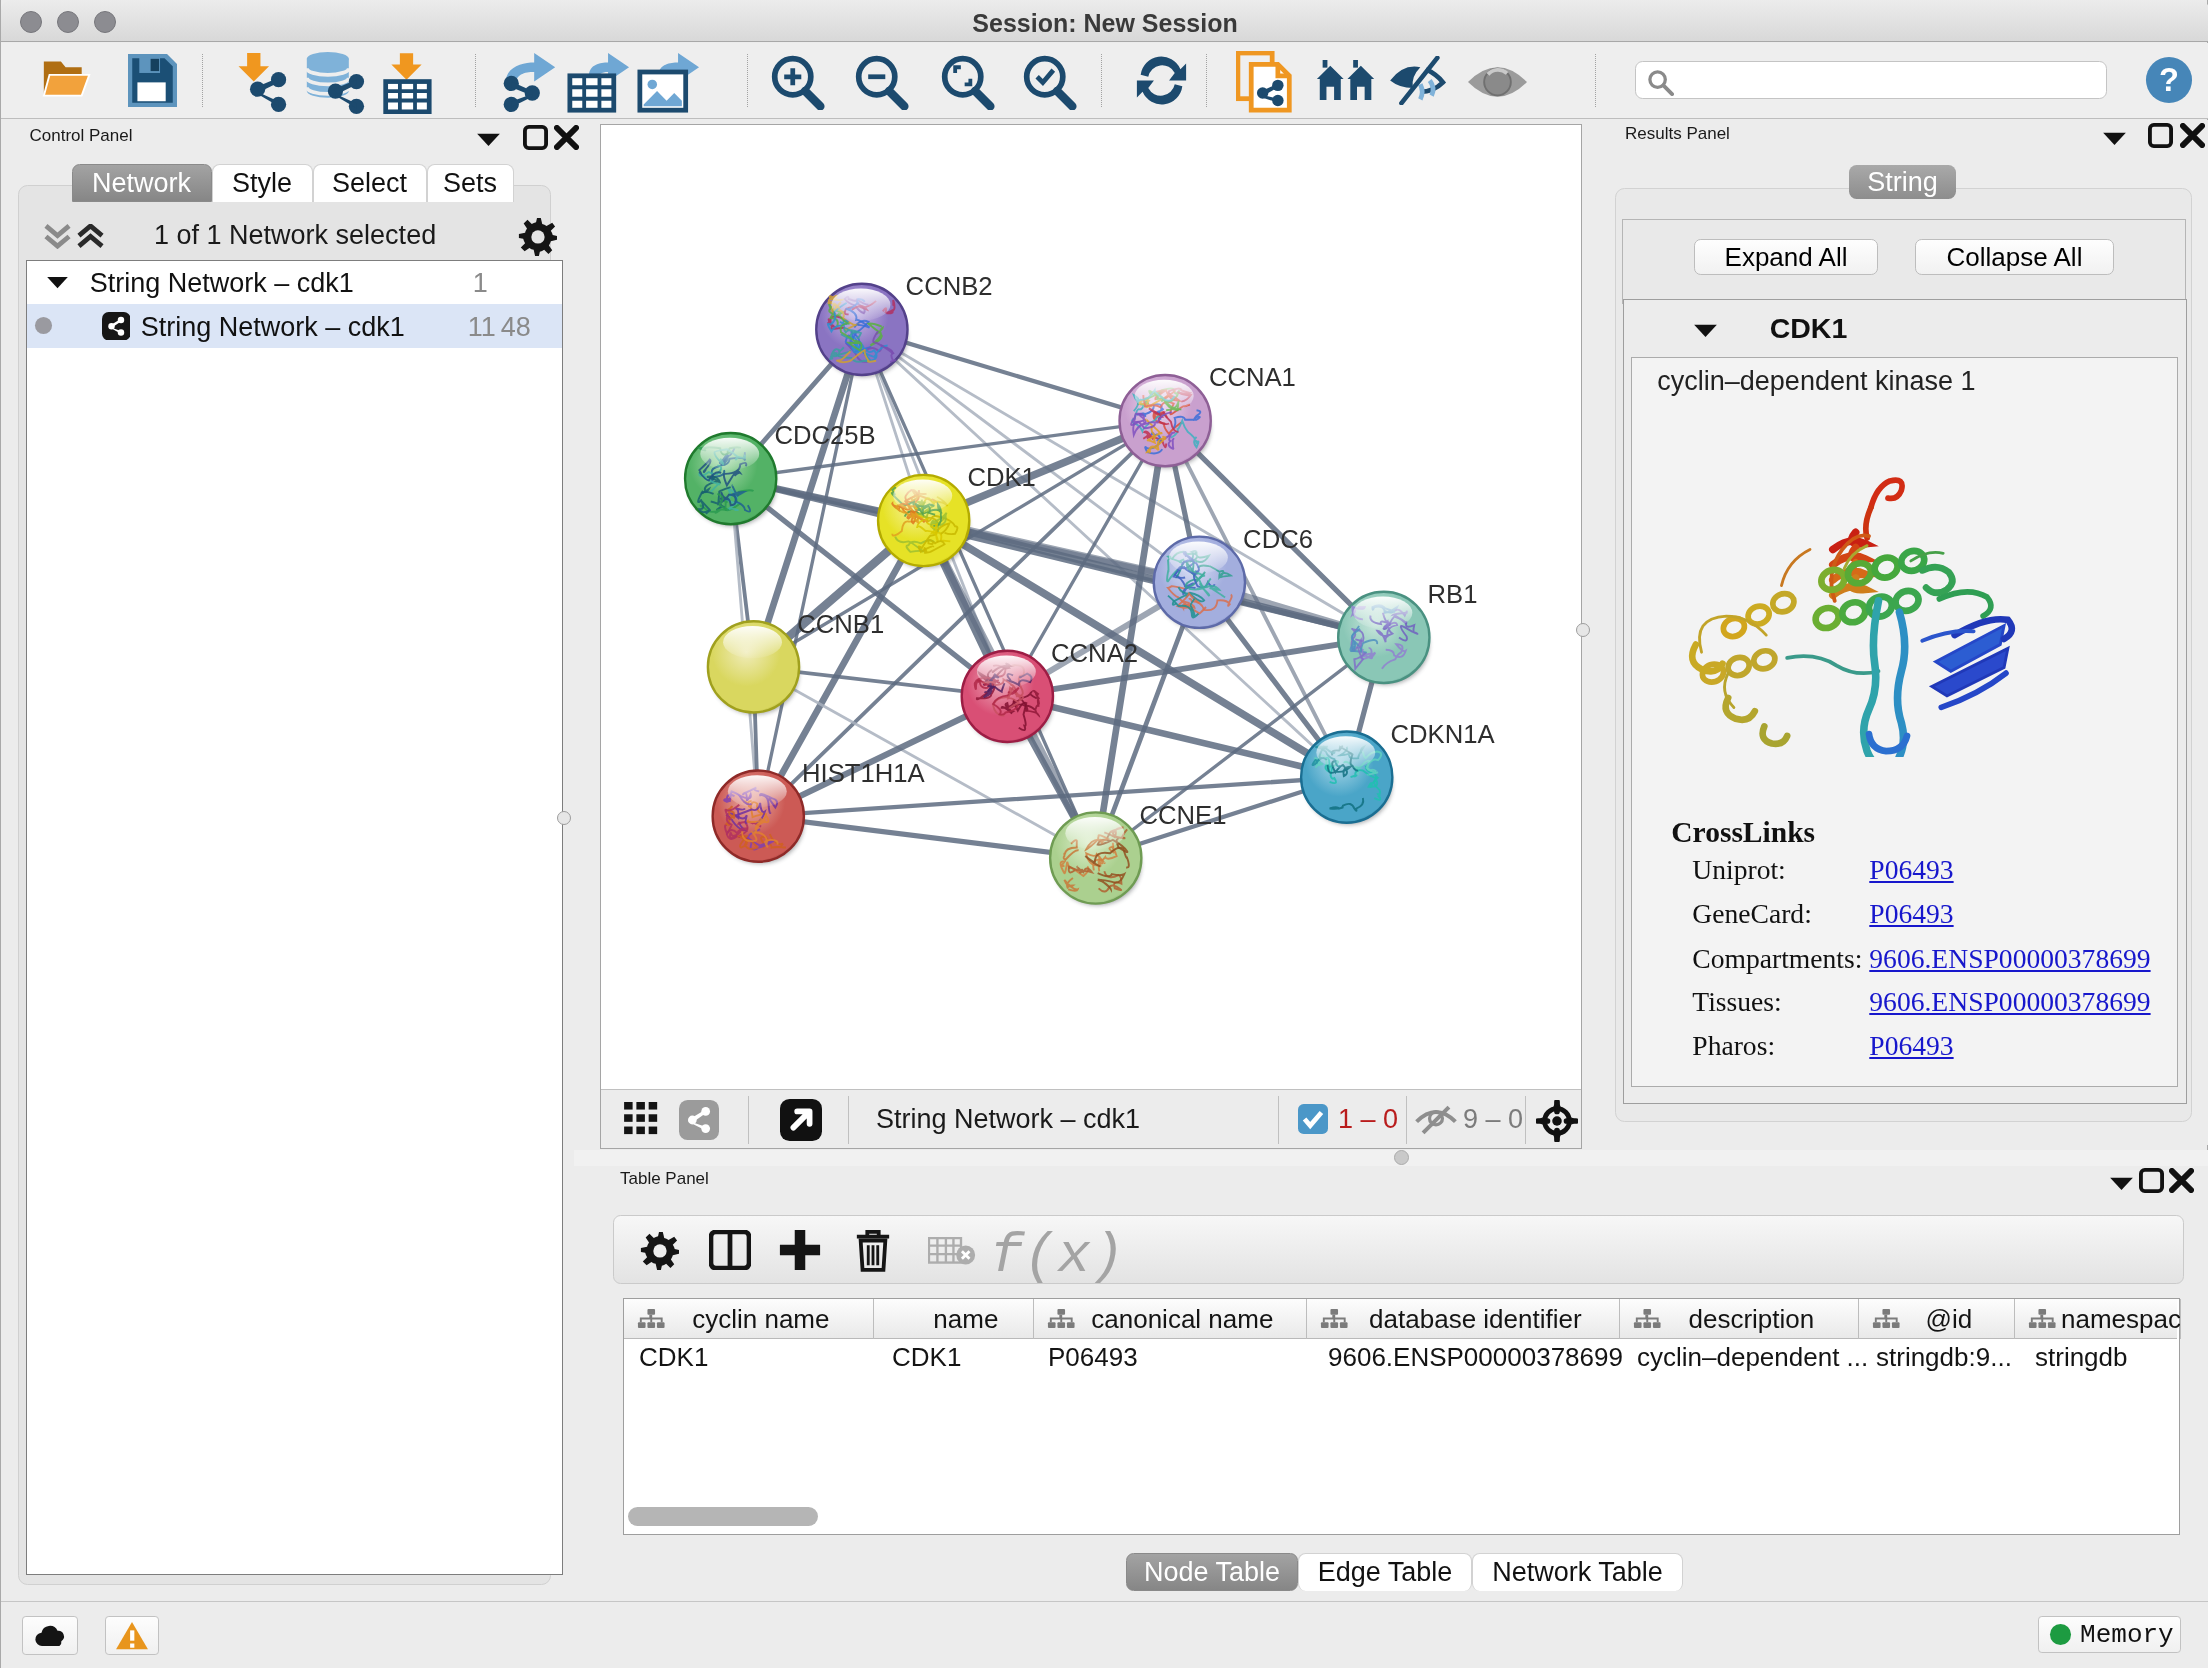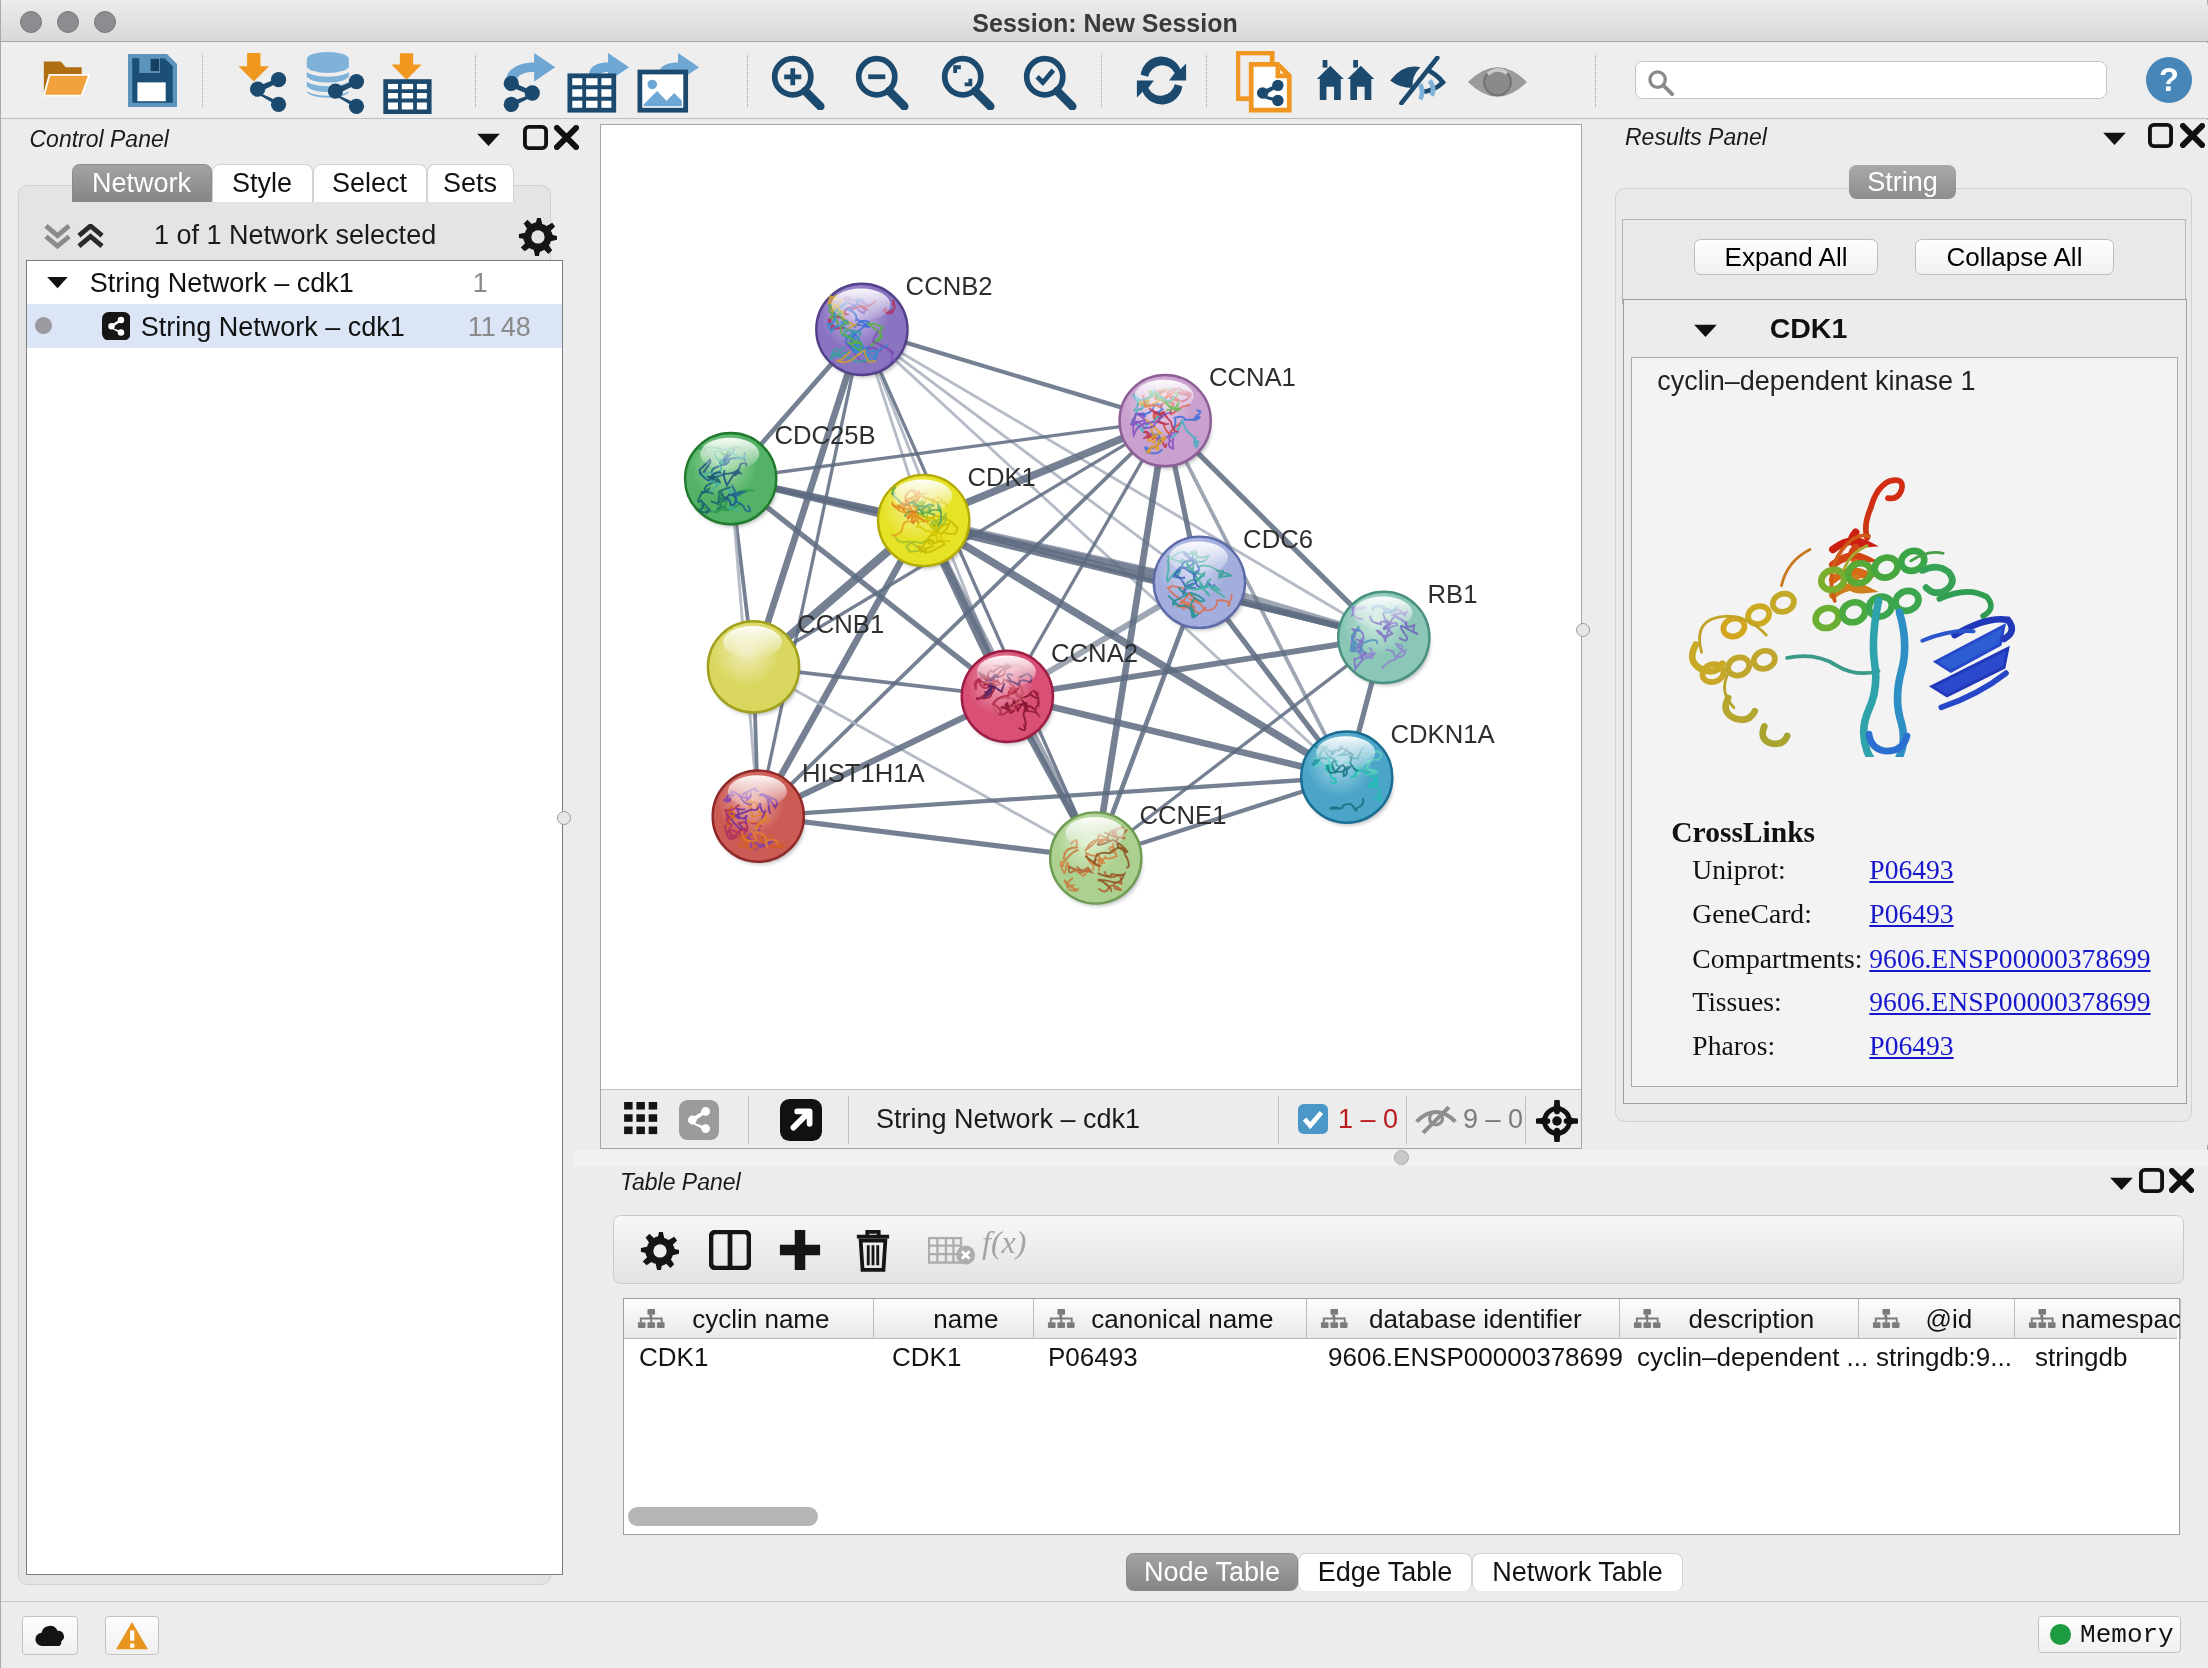--- a/index.html
+++ b/index.html
@@ -16,21 +16,21 @@
 #title { position:absolute; top:8.6px; left:0; width:100%; text-align:center;
   font-size:25px; font-weight:bold; color:#3a3a3a; }
 
 #toolbar { position:absolute; left:0; top:43px; width:2208px; height:76px;
   background:#eeeeee; border-bottom:1px solid #bdbdbd; }
 .tsep { position:absolute; top:11.4px; height:53px; width:0;
   border-left:1.9px dotted #a2a2a2; }
 #searchbox { position:absolute; left:1634px; top:18px; width:472px; height:38px;
   background:#ffffff; border:1.9px solid #c4c4c4; border-radius:7.6px; }
 
-.phead { position:absolute; font-size:23px; color:#1a1a1a;font-style:italic; }
+.phead { position:absolute; font-size:17px; color:#1a1a1a; }
 .pctl { position:absolute; }
 
 #cp { position:absolute; left:9.5px; top:120px; width:556px; height:1481px; background:#ececec; }
 .tabbtn { position:absolute; top:0; height:38px; z-index:6; font-size:27px; color:#111;
   background:#ffffff; border:1px solid #d2d2d2; border-bottom:none;
   border-radius:7.6px 7.6px 0 0; display:flex; align-items:center; justify-content:center; }
 .tabsel { background:linear-gradient(#a3a3a3,#868686); color:#fff; border:1px solid #8a8a8a; }
 #cpbody { position:absolute; left:7.6px; top:65px; width:533px; height:1400px;
   background:#e4e4e4; border:1px solid #d0d0d0; border-radius:9.5px; }
 #cplist { position:absolute; left:6.7px; top:74px; width:537px; height:1315px;
@@ -829,21 +829,21 @@
         <path d="M3 10 L37 10 M14 10 L14 5 L26 5 L26 10" fill="none" stroke="#151515" stroke-width="4"></path>
         <path d="M7 14 L33 14 L31 45 L9 45 Z" fill="none" stroke="#151515" stroke-width="4"></path>
         <path d="M15 19 L15 40 M20 19 L20 40 M25 19 L25 40" stroke="#151515" stroke-width="3"></path>
       </svg>
       <svg style="position:absolute;left:314px;top:21px" width="49" height="28.5" viewBox="0 0 52 30">
         <rect x="1" y="1" width="34" height="26" fill="none" stroke="#adadad" stroke-width="2.5"></rect>
         <path d="M1 9 L35 9 M1 18 L35 18 M10 1 L10 27 M19 1 L19 27 M27 1 L27 27" stroke="#adadad" stroke-width="2.5"></path>
         <circle cx="40" cy="19" r="10" fill="#adadad"></circle>
           <path d="M36 15 L44 23 M44 15 L36 23" stroke="#fff" stroke-width="3"></path>
       </svg>
-      <div style="position:absolute;left:368px;top:7.6px;font-family:Liberation Serif, serif;font-style:italic;font-size:32px;color:#a4a4a4">f(x)</div>
+      <div style="position:absolute;left:376px;top:7.6px;font-family:Liberation Mono, monospace;font-style:italic;font-size:56px;color:#a4a4a4">f(x)</div>
     </div>
     <div id="tbl" style="position:absolute;left:51px;top:132px;width:1557px;height:237px;background:#ffffff;border:1.9px solid #9e9e9e">
       <div id="thead" style="position:absolute;left:0;top:0;width:1553px;height:40px;background:linear-gradient(#fdfdfd,#e9e9e9);border-bottom:1px solid #b9b9b9">
           <div style="position:absolute;left:0px;top:0;width:250px;height:40px;border-right:1px solid #bdbdbd">
             <svg style="position:absolute;left:13.3px;top:8.6px" width="28.5" height="23" viewBox="0 0 30 24">
               <g fill="#7b7b7b">
                 <rect x="11" y="1" width="8" height="6" rx="1"></rect>
                 <rect x="1" y="15" width="8" height="6" rx="1"></rect>
                 <rect x="11" y="15" width="8" height="6" rx="1"></rect>
                 <rect x="21" y="15" width="8" height="6" rx="1"></rect>

